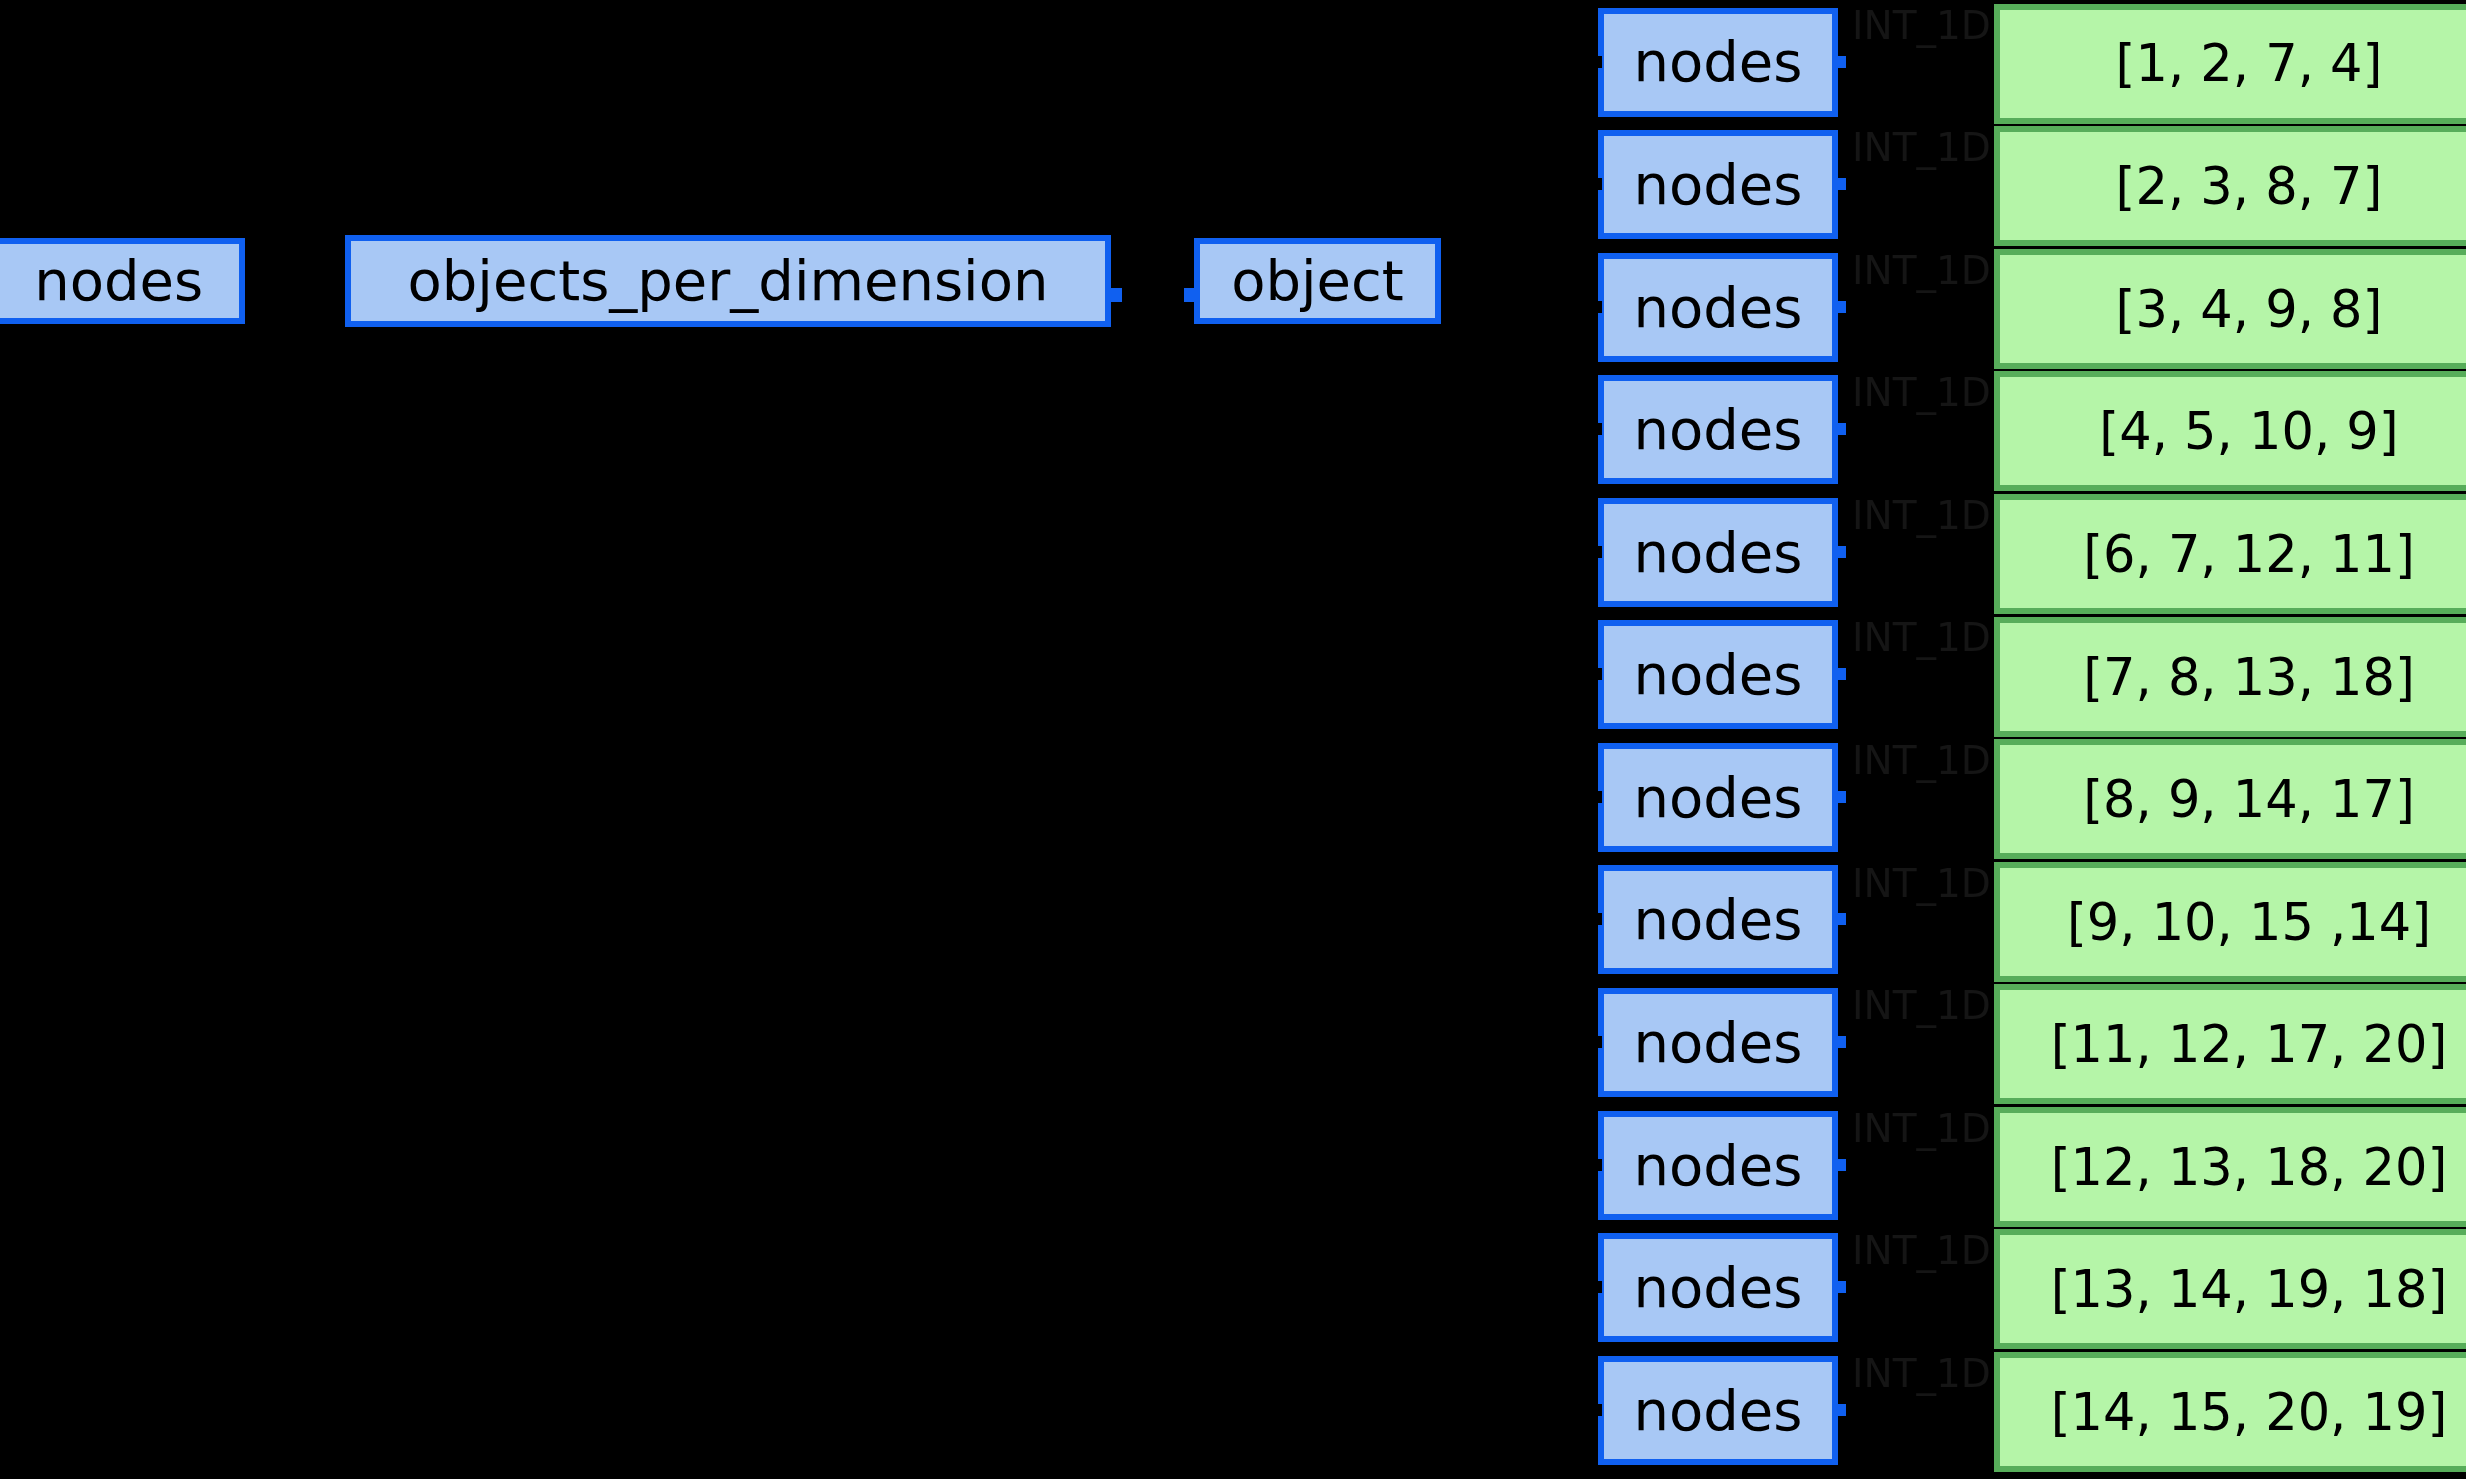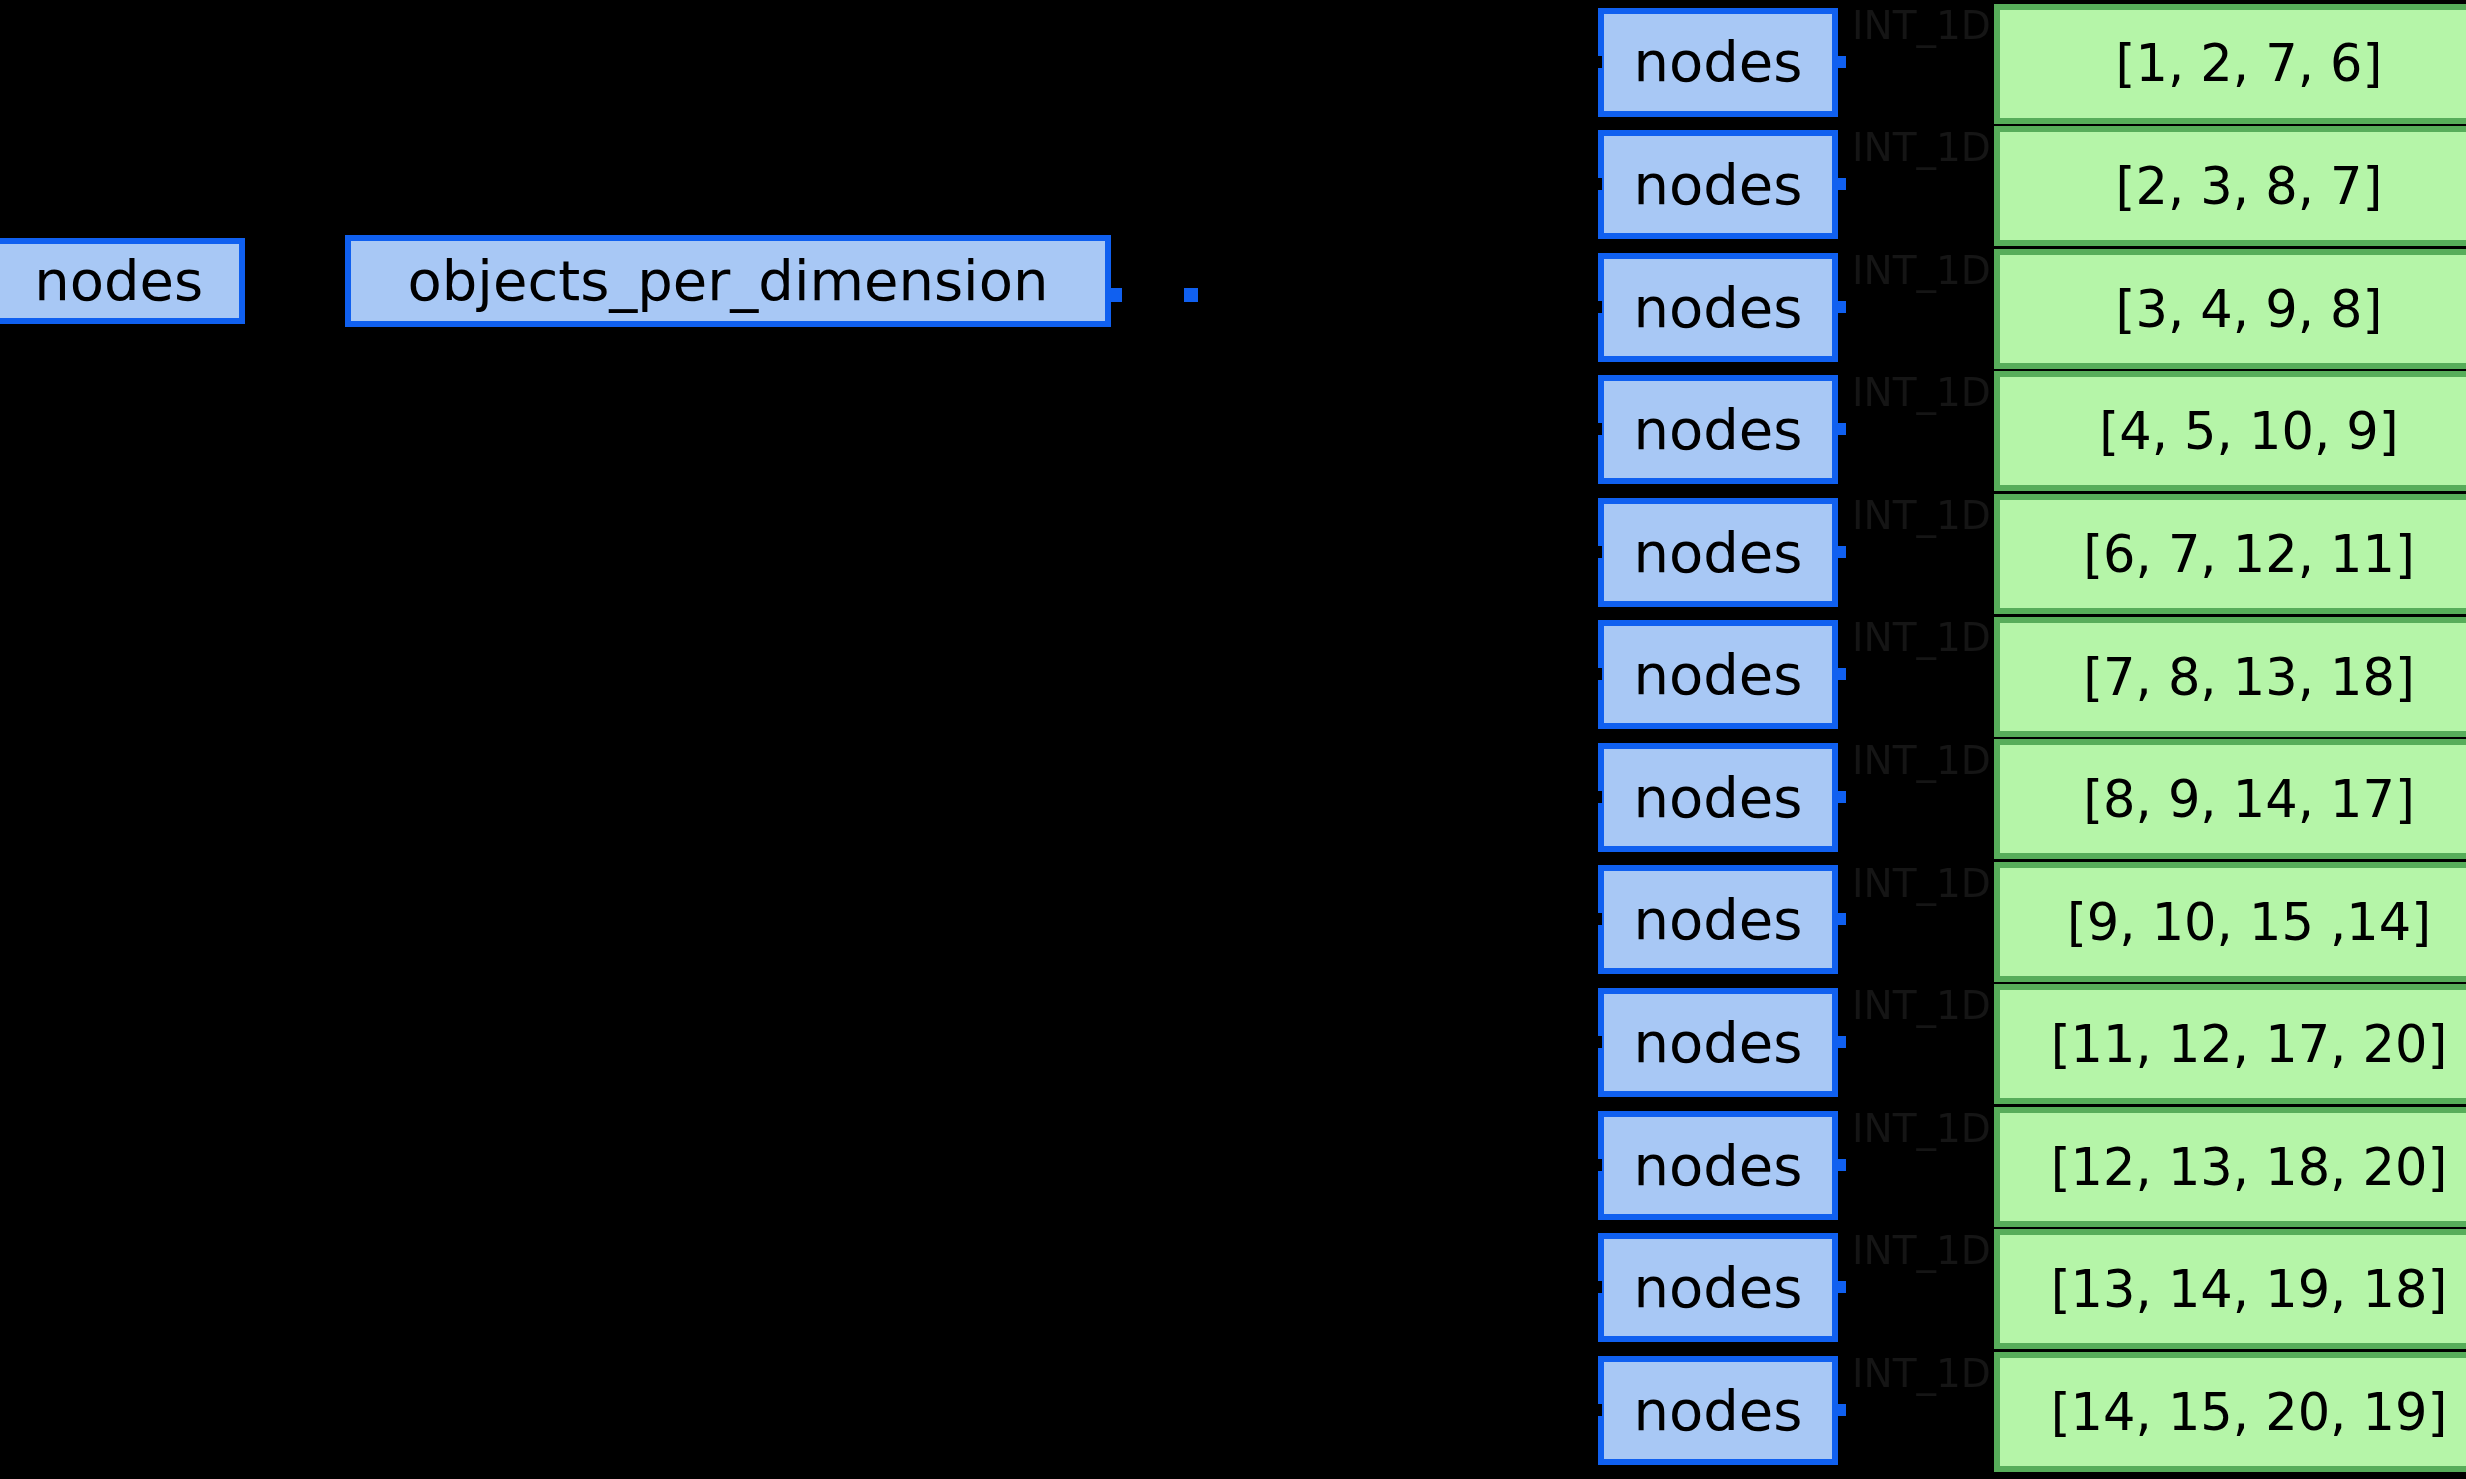--- a/index.html
+++ b/index.html
@@ -85,29 +85,32 @@
     <span>nodes</span>
   </div>
 
   <div class="blue-box" style="left:345px; top:235px; width:766px; height:92px;text-align:center;">
     <span>objects_per_dimension</span>
   </div>
 
   <div class="port" style="left:1108px; top:288px; width:13.7px; height:13.7px;"></div>
   <div class="port" style="left:1184px; top:288px; width:13.7px; height:13.7px;"></div>
 
+  <div class="blue-box" style="left:1194px; top:238px; width:247px; height:86px;">
+    <span>object</span>
+  </div>
 
   <div class="blue-box" style="left:1598px; top:7.8px; width:240px; height:109px;">
     <span>nodes</span>
   </div>
   <div class="port-dark" style="left:1590px; top:56px; width:11.8px; height:11.8px;"></div>
   <div class="port" style="left:1834px; top:56px; width:11.8px; height:11.8px;"></div>
   <div class="edge-label" style="left:1852px; top:5.9px;">INT_1D</div>
   <div class="green-box" style="left:1994px; top:3.9px; width:510px; height:120px;">
-    <span>[1, 2, 7, 6]</span>
+    <span>[1, 2, 7, 4]</span>
   </div>
 
   <div class="blue-box" style="left:1598px; top:130px; width:240px; height:109px;">
     <span>nodes</span>
   </div>
   <div class="port-dark" style="left:1590px; top:178px; width:11.8px; height:11.8px;"></div>
   <div class="port" style="left:1834px; top:178px; width:11.8px; height:11.8px;"></div>
   <div class="edge-label" style="left: 1852px; top: 128px;">INT_1D</div>
   <div class="green-box" style="left: 1994px; top: 126px; width: 510px; height: 120px;">
     <span>[2, 3, 8, 7]</span>

